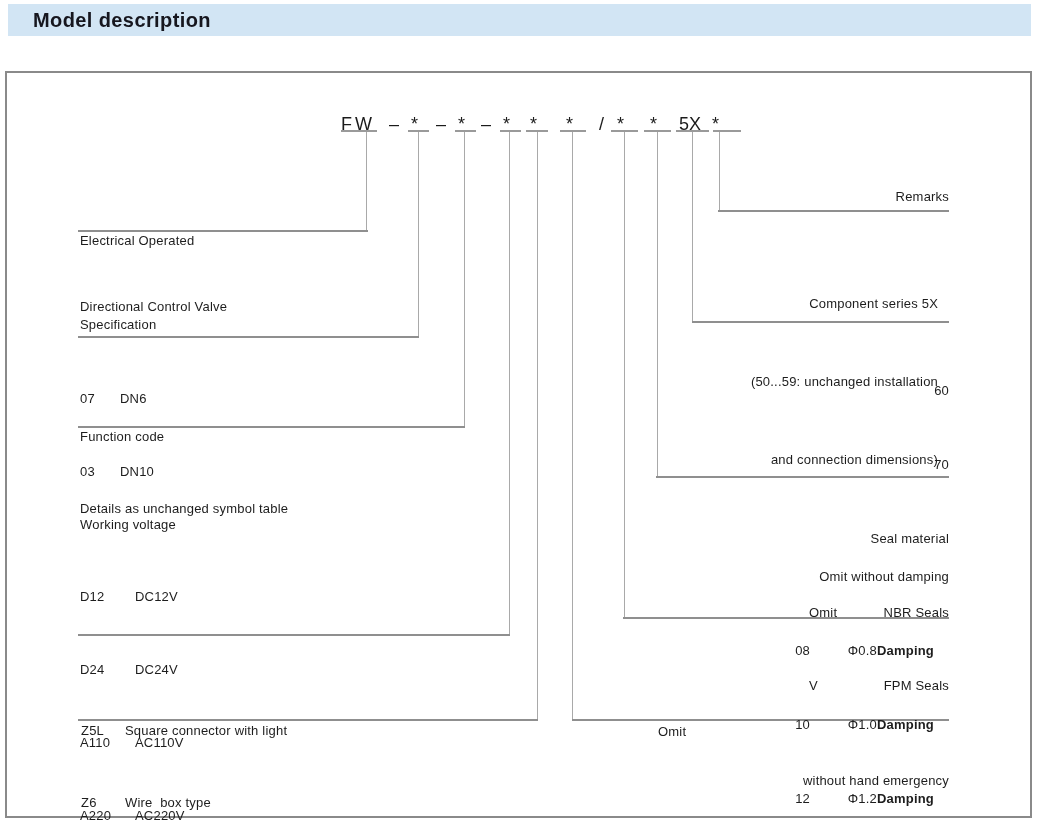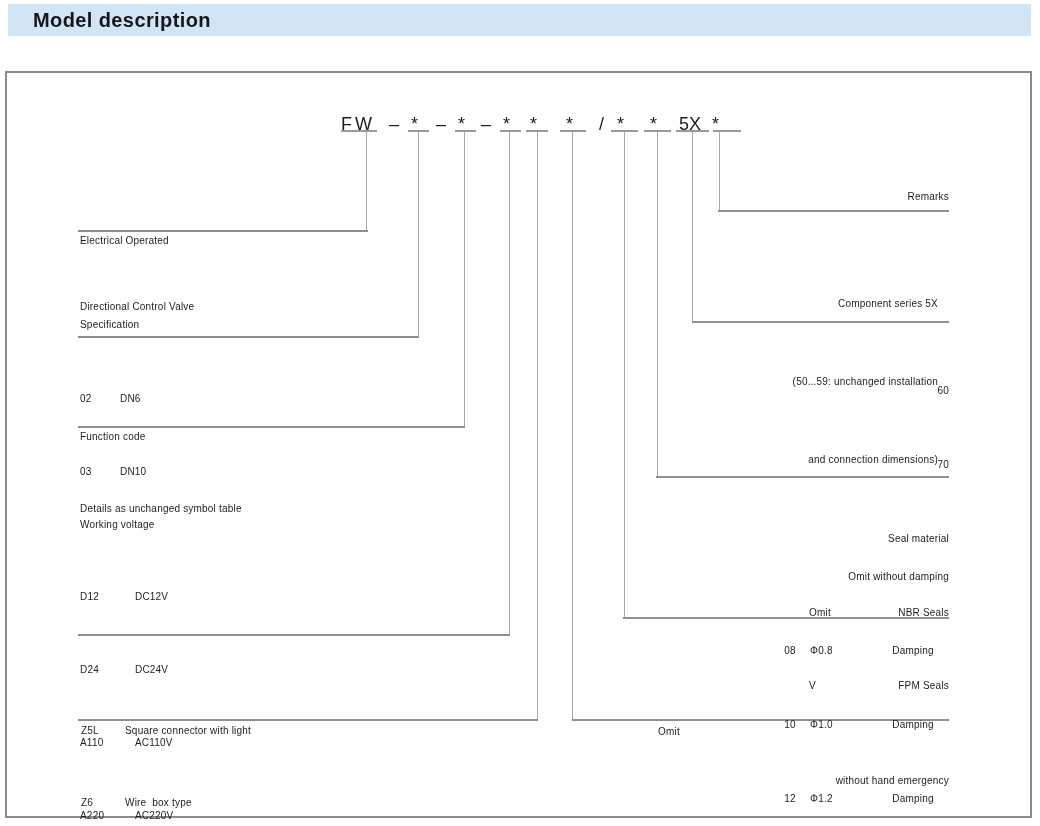--- a/index.html
+++ b/index.html
@@ -2,21 +2,21 @@
 <html><head>
 <meta charset="utf-8">
 <style>
   html,body { margin:0; padding:0; }
   body {
     width:1040px; height:826px; position:relative; overflow:hidden;
     background:#ffffff; color:#1d1d1d;
     font-family:"Liberation Sans", sans-serif;
   }
   .abs { position:absolute; }
-  .txt { font-size:10px; letter-spacing:0.2px; white-space:pre; line-height:24px; }
+  .txt { font-size:13px; letter-spacing:0.2px; white-space:pre; line-height:24px; }
   .hline { position:absolute; height:2px; background:#8f8f8f; }
   .vline { position:absolute; width:1px; background:#a9a9a9; }
   .useg  { position:absolute; height:2px; background:#9a9a9a; top:130px; }
 
   
   .header-bar { position:absolute; left:8px; top:4px; width:1023px; height:32px; background:#d2e5f4; }
   .header-title { position:absolute; left:33px; top:9px; font-size:20px; font-weight:bold; color:#16161e; letter-spacing:0.4px; }
 
   
   .frame { position:absolute; left:5px; top:71px; width:1023px; height:743px; border:2px solid #8a8a8a; background:#ffffff; }
@@ -29,23 +29,23 @@
   .lrow { display:flex; }
   .lcode-40 { width:40px; }
   .lcode-55 { width:55px; }
   .lcode-44 { width:44px; }
 
   
   .rblock { text-align:right; }
   .rrow { display:flex; justify-content:flex-end; }
   .seal-code { width:48px; text-align:left; }
   .seal-label { width:92px; text-align:right; }
-  .damp-code { width:40px; text-align:center; }
-  .damp-size { width:67px; text-align:left; }
-  .damp-label { width:72px; text-align:center; }
+  .damp-code { width:40px; text-align:right; }
+  .damp-size { width:67px; text-align:right; }
+  .damp-label { width:72px; text-align:left;font-weight:bold; }
   .hand-row { position:relative; text-align:right; }
   .hand-code { position:absolute; left:0; top:0; text-align:left; }
 </style>
 </head>
 <body>
 
 <div class="header-bar"></div>
 <div class="header-title">Model description</div>
 
 <div class="frame"></div>
@@ -99,21 +99,21 @@
 <div class="hline" style="left:572px;top:719px;width:377px"></div>
 
 <div class="abs txt" style="left:80px;top:186px;line-height:22px">
   <div>Electrical Operated</div>
   <div>Directional Control Valve</div>
 </div>
 
 <div class="abs txt" style="left:80px;top:264px;line-height:24.5px">
   <div>Specification</div>
   <div class="lrow">
-    <span class="lcode-40">02</span>
+    <span class="lcode-40">07</span>
     <span>DN6</span>
   </div>
   <div class="lrow">
     <span class="lcode-40">03</span>
     <span>DN10</span>
   </div>
 </div>
 
 <div class="abs txt" style="left:80px;top:377px">
   <div>Function code</div>

